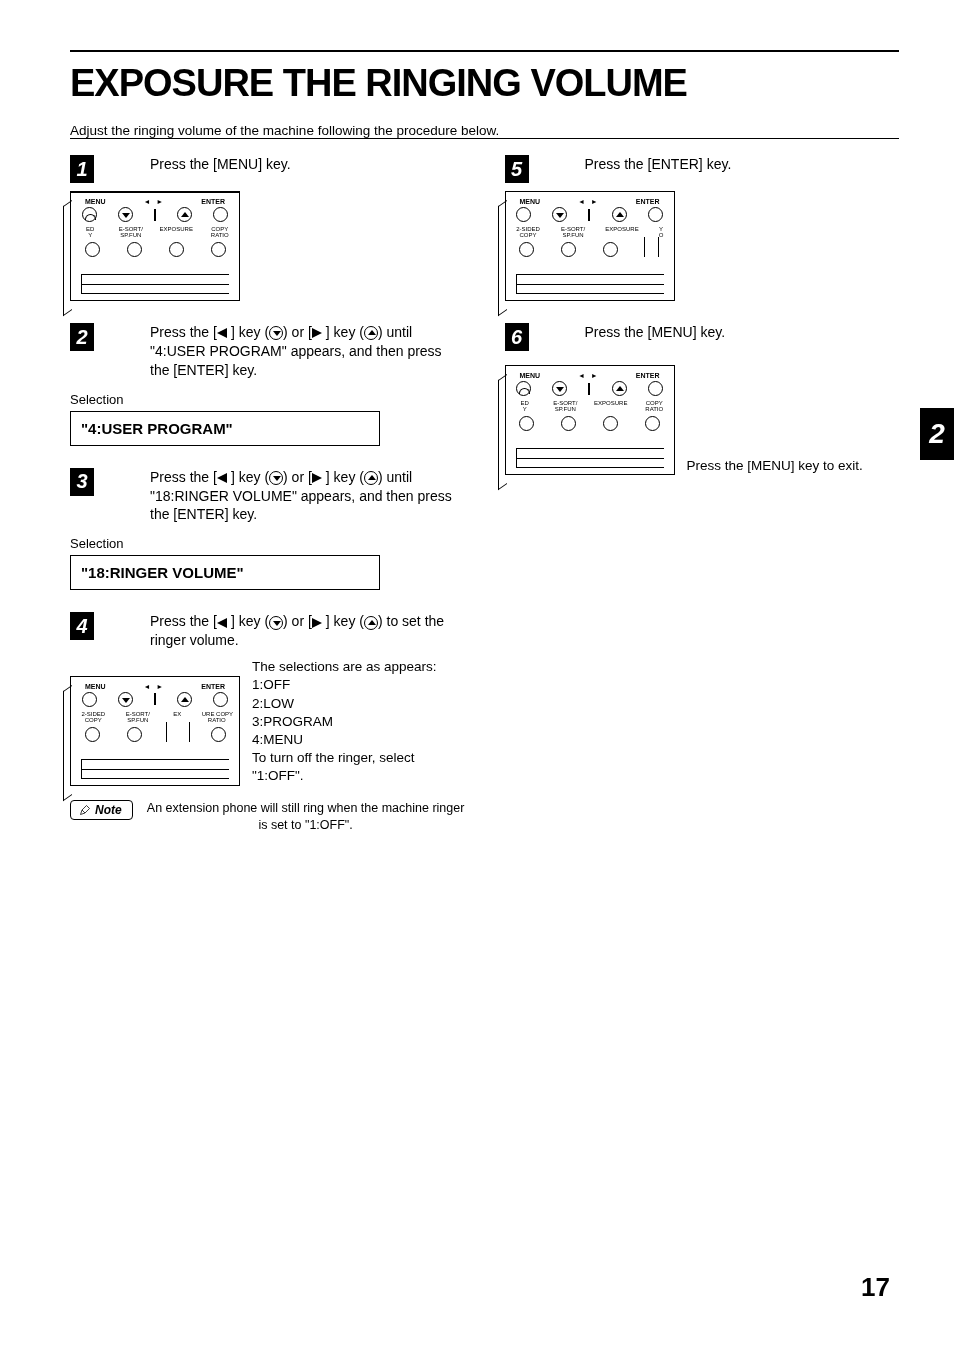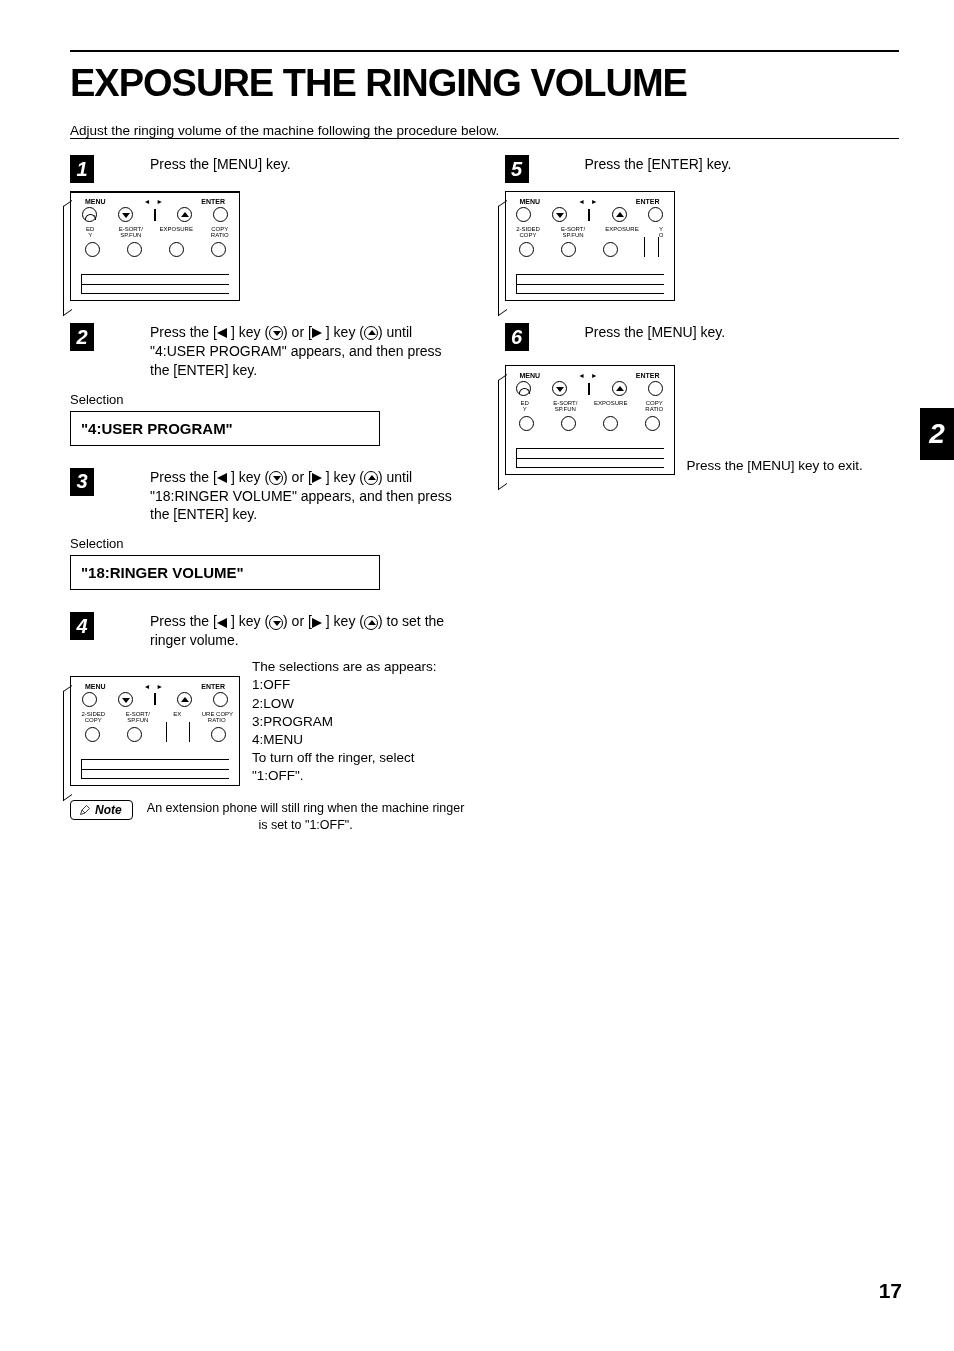--- a/index.html
+++ b/index.html
@@ -96,22 +96,22 @@
   .note-badge svg { width:12px; height:12px; }
   .note-text { font-size: 12.5px; line-height:1.35;text-align:center; }
 
   .side-tab {
     position: absolute; right: 0; top: 408px;
     width: 34px; height: 52px; background: #000; color: #fff;
     font-size: 28px; font-weight: 900; font-style: italic;
     display: flex; align-items: center; justify-content: center;
   }
   .page-num {
-    position: absolute; right: 52px; bottom: 48px;
-    font-size: 21px; font-weight: 900;
+    position: absolute; right: 64px; bottom: 48px;
+    font-size: 26px; font-weight: 900;
   }
 </style>
 </head>
 <body>
 
 <div class="top-rule"></div>
 <h1>EXPOSURE THE RINGING VOLUME</h1>
 <p class="intro">Adjust the ringing volume of the machine following the procedure below.</p>
 <div class="hr-thin"></div>
 

